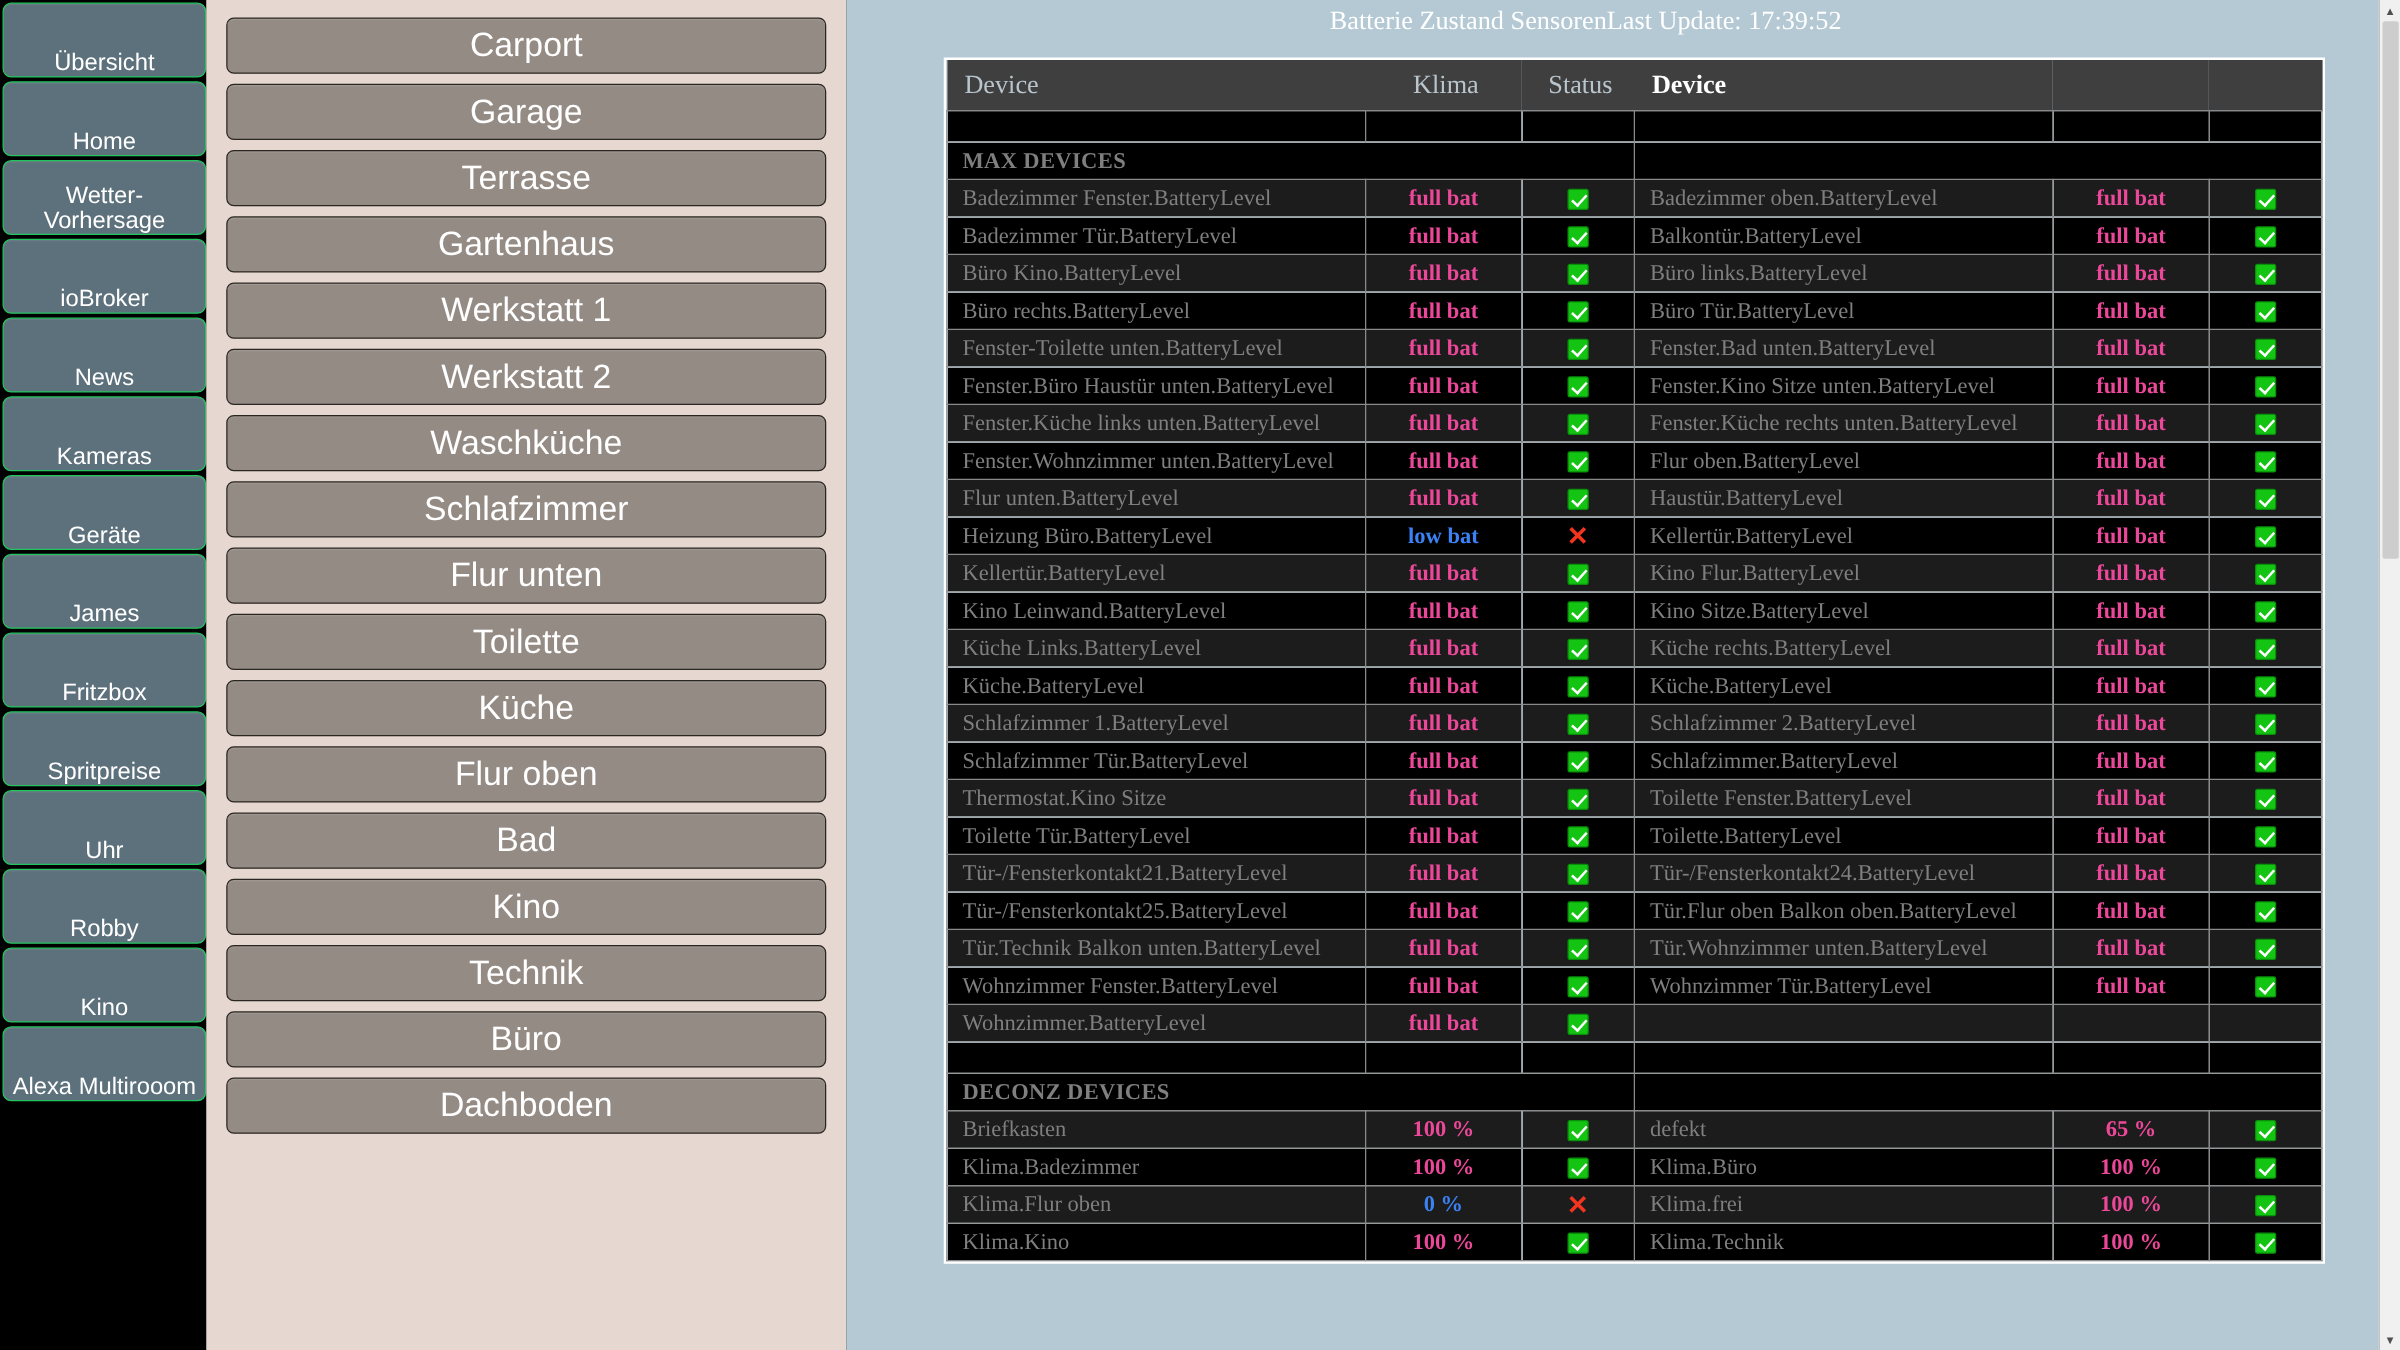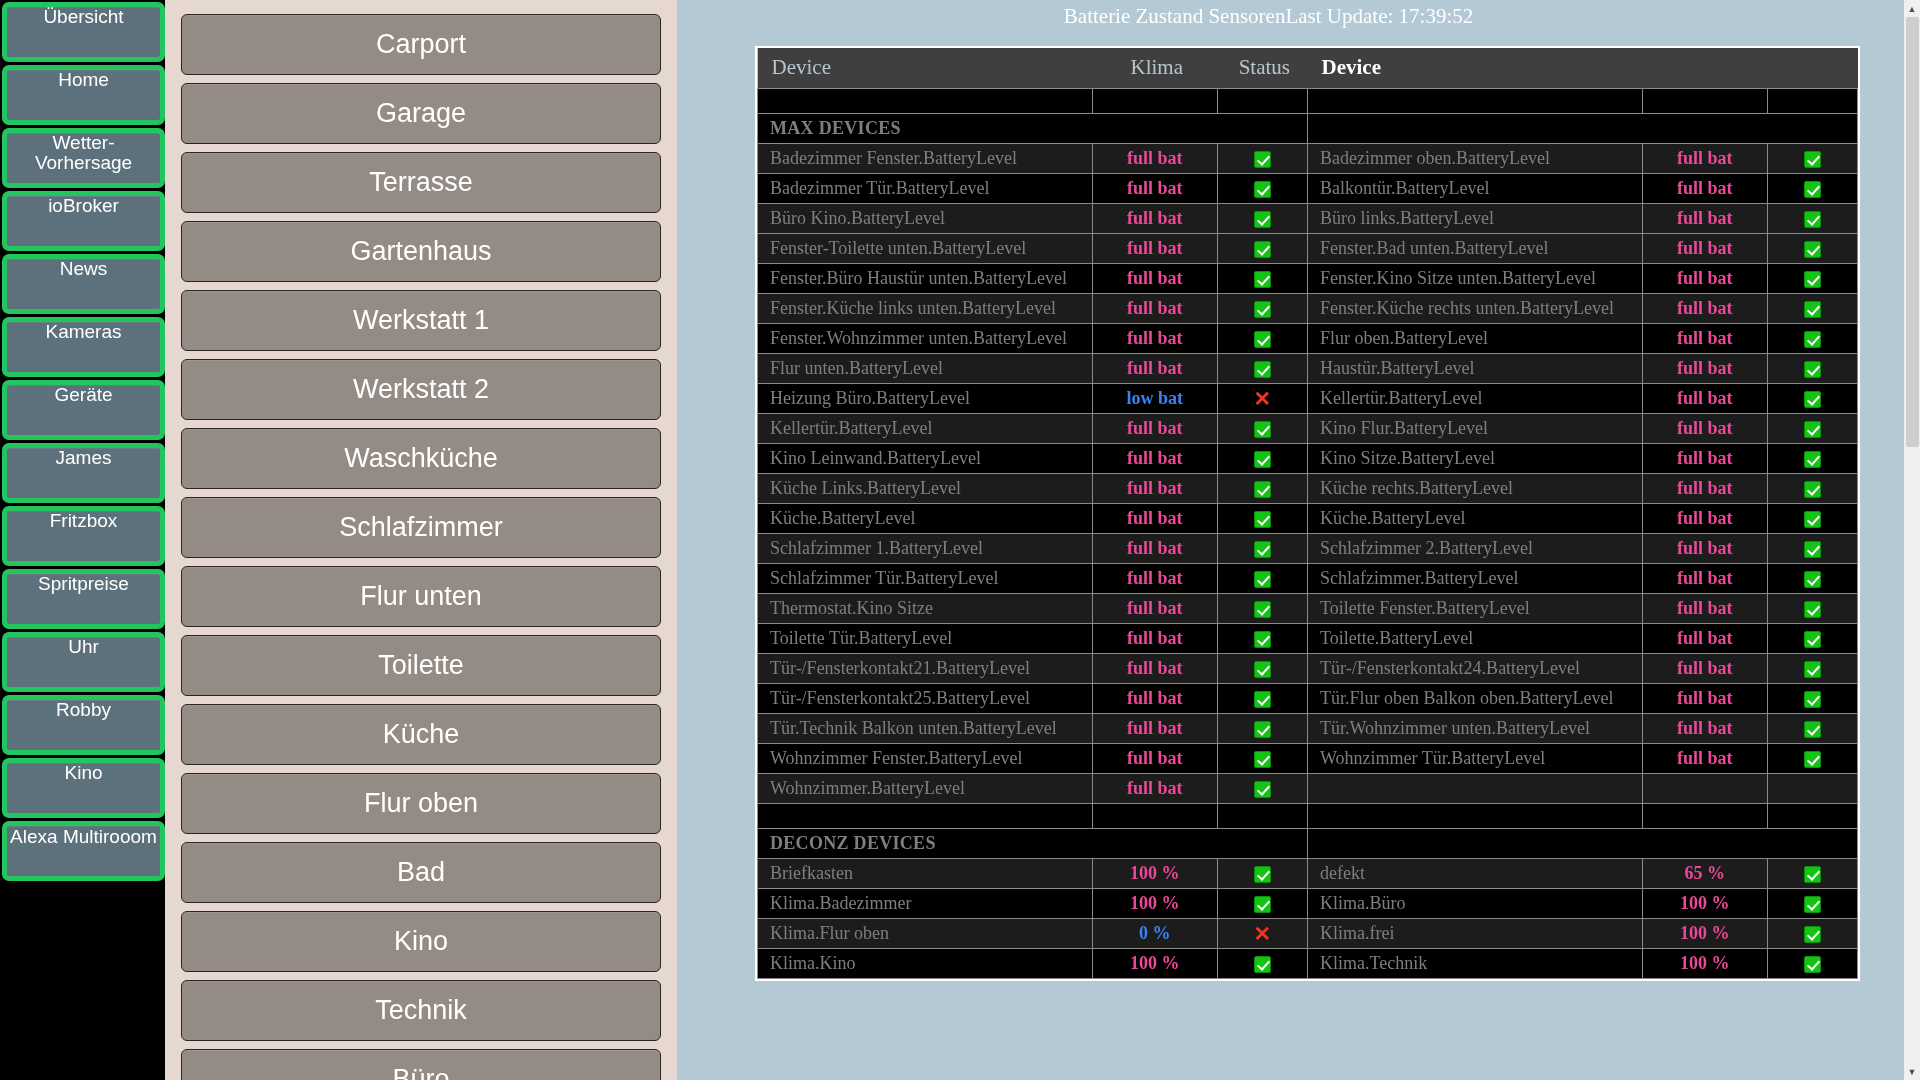--- a/index.html
+++ b/index.html
@@ -23,46 +23,46 @@
     background: #000000;
     padding: 2px 0 0 2px;
     display: flex;
     flex-direction: column;
     align-items: stretch;
   }
   .nav-btn {
     height: 60px;
     margin: 0 0 3px 0;
     background: #5d717c;
-    border: 5px solid #22c55e;
+    border: 1px solid #22c55e;
     border-radius: 7px;
     color: #ffffff;
     font-size: 19px;
     font-family: "Liberation Sans", sans-serif;
     display: flex;
-    align-items: flex-start;
+    align-items: flex-end;
     justify-content: center;
     text-align: center;
     line-height: 1.05;
     padding: 0 3px;
     box-shadow: inset 0 1px 0 rgba(255,255,255,0.08);
     cursor: pointer;
     user-select: none;
   }
   .nav-btn.two-line { line-height: 1.12; }
 
   
   #rooms-pane {
     width: 512px;
     flex: 0 0 512px;
     background: #e6d8d1;
     padding: 14px 16px 0 16px;
   }
   .room-btn {
-    height: 61px;
+    height: 45px;
     margin-bottom: 8px;
     background: #958b85;
     border: 1px solid #2a2622;
     border-radius: 6px;
     color: #ffffff;
     font-size: 27px;
     font-family: "Liberation Sans", sans-serif;
     display: flex;
     align-items: center;
     justify-content: center;
@@ -349,20 +349,28 @@
               <td class="stat"><span class="chk"></span></td>
             </tr>
             <tr class="even">
               <td>Büro Kino.BatteryLevel</td>
               <td class="val ok">full bat</td>
               <td class="stat"><span class="chk"></span></td>
               <td>Büro links.BatteryLevel</td>
               <td class="val ok">full bat</td>
               <td class="stat"><span class="chk"></span></td>
             </tr>
+            <tr class="odd">
+              <td>Büro rechts.BatteryLevel</td>
+              <td class="val ok">full bat</td>
+              <td class="stat"><span class="chk"></span></td>
+              <td>Büro Tür.BatteryLevel</td>
+              <td class="val ok">full bat</td>
+              <td class="stat"><span class="chk"></span></td>
+            </tr>
             <tr class="even">
               <td>Fenster-Toilette unten.BatteryLevel</td>
               <td class="val ok">full bat</td>
               <td class="stat"><span class="chk"></span></td>
               <td>Fenster.Bad unten.BatteryLevel</td>
               <td class="val ok">full bat</td>
               <td class="stat"><span class="chk"></span></td>
             </tr>
             <tr class="odd">
               <td>Fenster.Büro Haustür unten.BatteryLevel</td>

